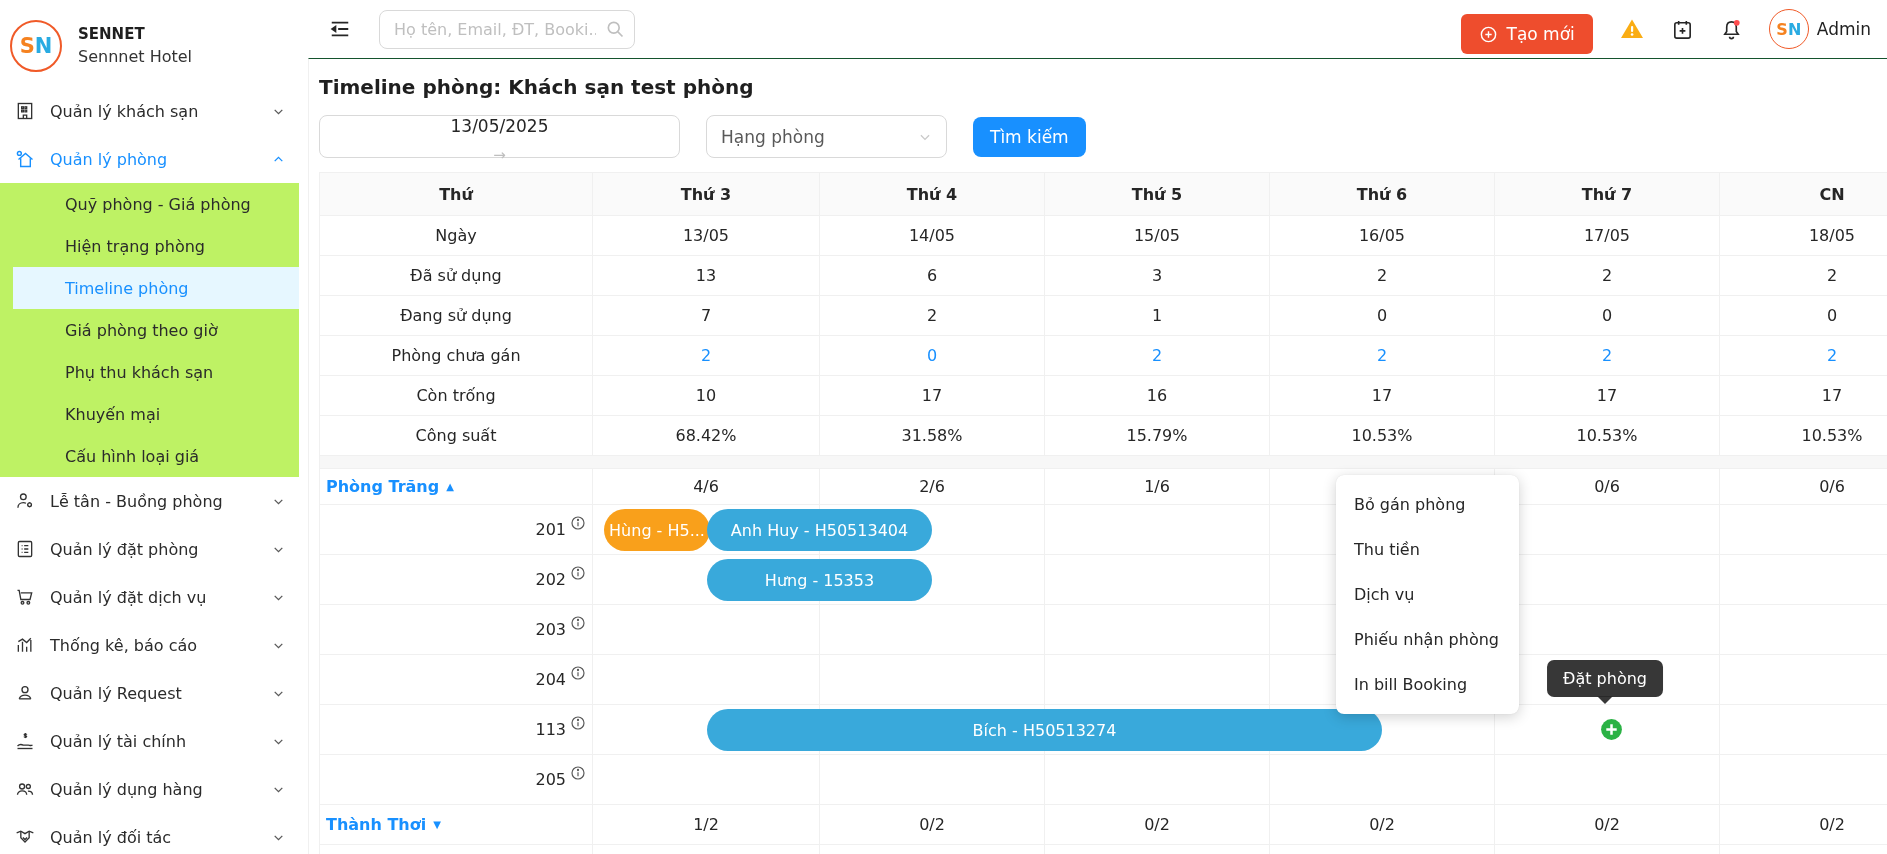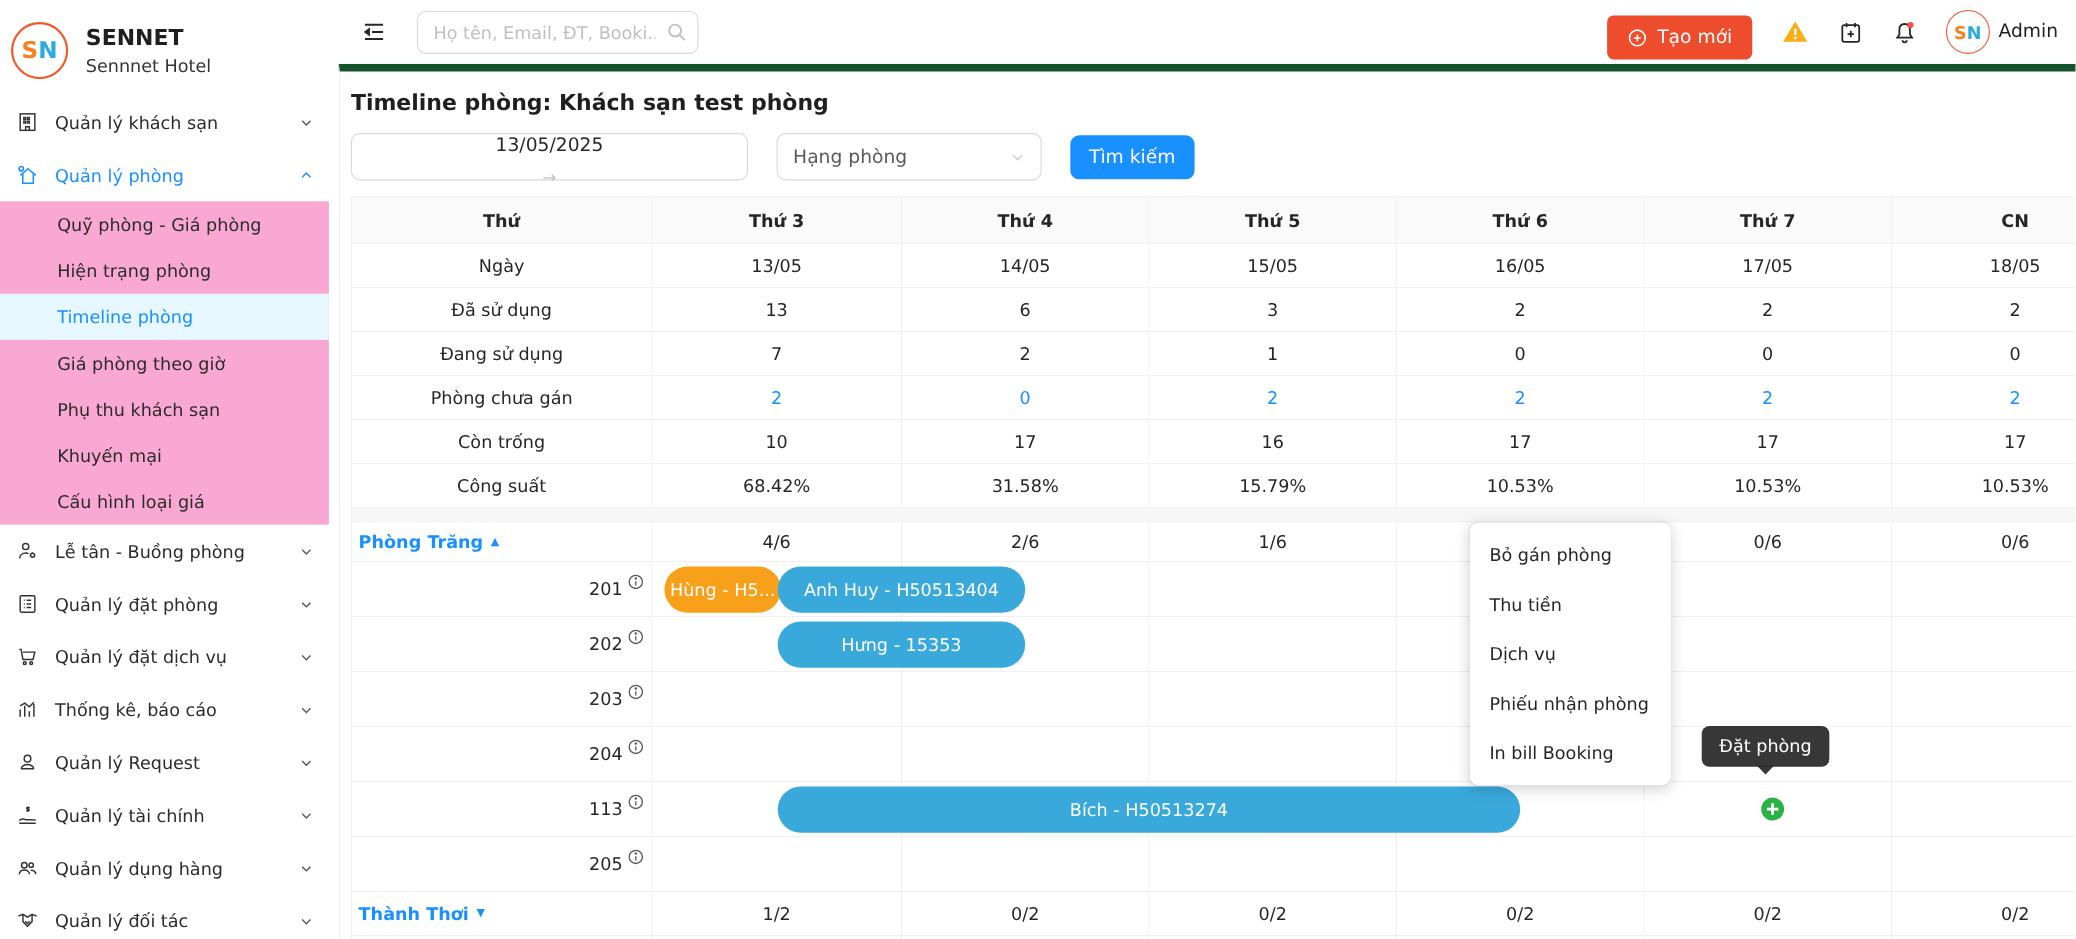--- a/index.html
+++ b/index.html
@@ -6,29 +6,29 @@
   html,body { width:1887px; height:854px; overflow:hidden; background:#fff;
     font-family:"DejaVu Sans","Liberation Sans",sans-serif; color:#262626; }
   .app { position:relative; width:1887px; height:854px; }
 
   
   .sidebar { position:absolute; left:0; top:0; width:299px; height:854px; background:#fff; z-index:5; }
   .brand { display:flex; align-items:center; gap:16px; padding:14px 14px 10px 10px; height:87px; }
   .logo-circle { width:52px; height:52px; border-radius:50%; border:2px solid #f05a28;
     display:flex; align-items:center; justify-content:center; font-weight:bold; font-size:21px; flex:none; }
   .logo-circle .s { color:#f58220; } .logo-circle .n { color:#29abe2; }
-  .brand-name { font-size:20px; font-weight:bold; color:#1f1f1f; margin-bottom:4px; }
+  .brand-name { font-size:15px; font-weight:bold; color:#1f1f1f; margin-bottom:4px; }
   .brand-sub { font-size:16px; color:#333; }
   .nav-item { height:48px; display:flex; align-items:center; gap:14px; padding:0 14px 0 14px;
     font-size:16px; color:#2b2b2b; cursor:pointer; }
   .nav-item .nicon { width:22px; height:22px; flex:none; display:flex; align-items:center; justify-content:center; }
   .nav-item .chev { margin-left:auto; color:#595959; display:flex; }
   .nav-item.active { color:#1890ff; }
   .nav-item.active .chev { color:#1890ff; }
-  .submenu { background:#f9a8d4; }
+  .submenu { background:#bef264;padding-left:13px; }
   .sub-item { height:42px; display:flex; align-items:center; padding-left:52px; font-size:16px; color:#2b2b2b; cursor:pointer; }
   .sub-item.selected { background:#e6f7ff; color:#1890ff; }
 
   
   .topbar { position:absolute; left:299px; right:0; top:0; height:58px; display:flex; align-items:center;
     padding:0 16px 0 30px; background:#fff; z-index:6; }
   .fold { color:#262626; cursor:pointer; display:flex; margin-right:28px; }
   .search-box { position:relative; width:256px; }
   .search-box input { width:256px; height:39px; border:1px solid #d9d9d9; border-radius:8px;
     padding:0 38px 0 14px; font-size:16px; color:#262626; outline:none;
@@ -41,21 +41,21 @@
     font-family:"DejaVu Sans","Liberation Sans",sans-serif;margin-top:10px; }
   .icon-btn { display:flex; cursor:pointer; position:relative; }
   .avatar-wrap { display:flex; align-items:center; gap:8px; cursor:pointer; }
   .avatar { width:40px; height:40px; border-radius:50%; border:1.5px solid #f05a28; background:#fff;
     display:flex; align-items:center; justify-content:center; font-weight:bold; font-size:16px; }
   .avatar .s { color:#f58220; } .avatar .n { color:#29abe2; }
   .user-name { font-size:17px; color:#1f1f1f; }
 
   
   .card { position:absolute; left:308px; top:58px; width:1579px; height:796px;
-    border-top:7px solid #14532d; border-left:1px solid #f0f0f0; padding:16px 0 0 10px; overflow:hidden; background:#fff; }
+    border-top:1px solid #14532d; border-left:1px solid #f0f0f0; padding:16px 0 0 10px; overflow:hidden; background:#fff; }
   .page-title { font-size:20px; font-weight:bold; color:#1f1f1f; }
   .filters { display:flex; align-items:center; gap:26px; margin-top:16px; }
   .range-picker { width:361px; height:43px; border:1px solid #d9d9d9; border-radius:8px;
     display:flex; align-items:center; padding:0 14px; gap:10px; font-size:17px; background:#fff;flex-direction:column; }
   .range-picker .dt { color:#262626; }
   .range-picker .arrow { color:#bfbfbf; flex:1; text-align:center; font-size:15px; }
   .select { width:241px; height:43px; border:1px solid #d9d9d9; border-radius:8px; display:flex;
     align-items:center; padding:0 14px; font-size:17px; color:#595959; background:#fff; }
   .select .sel-chev { margin-left:auto; color:#c9c9c9; display:flex; }
   .btn-search { background:#1890ff; color:#fff; border:none; border-radius:8px; height:40px; padding:0 17px;

